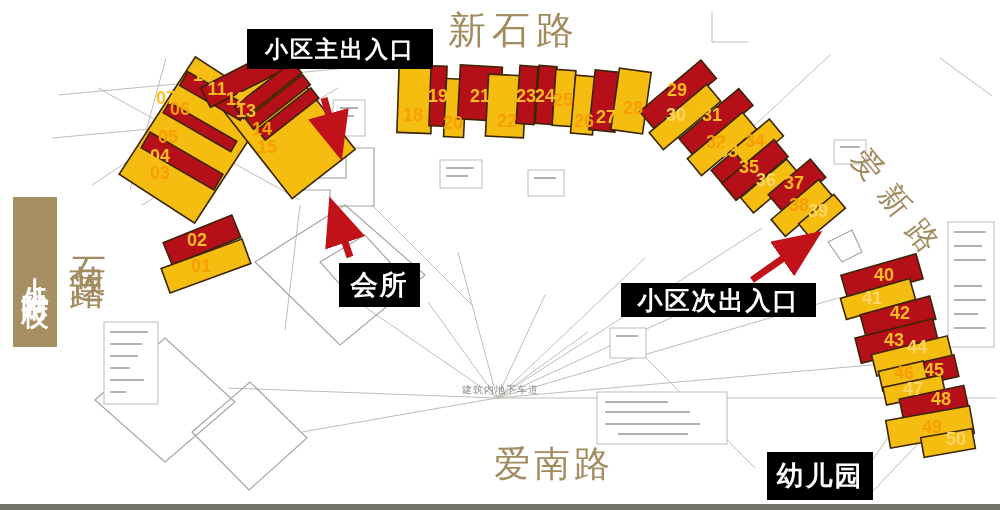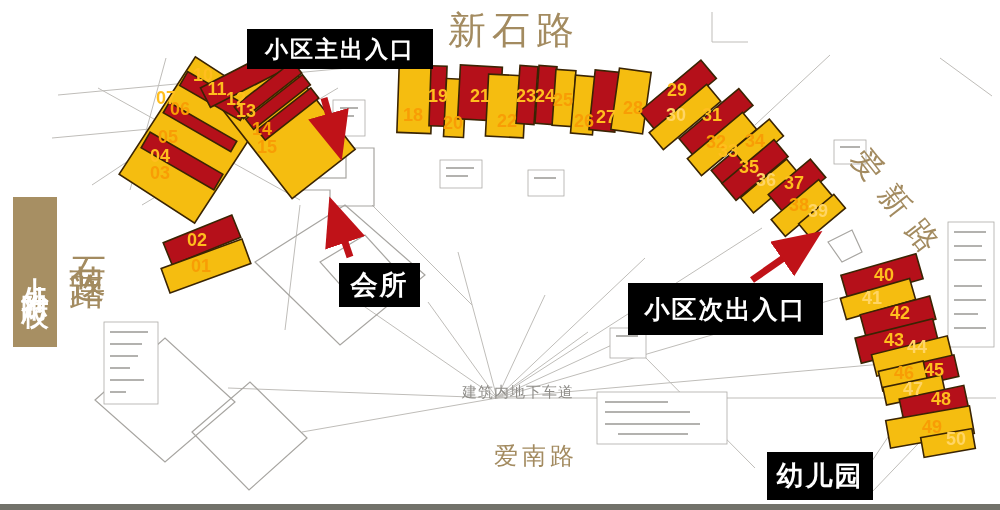--- a/index.html
+++ b/index.html
@@ -10,21 +10,21 @@
   .callout{position:absolute;display:flex;align-items:center;justify-content:center;
            background:#000000;color:#fff;font-weight:bold;letter-spacing:2px;
            font-family:"Liberation Sans",sans-serif;}
   .road{position:absolute;color:#a38b60;font-family:"Liberation Serif","DejaVu Serif",serif;
         white-space:nowrap;}
   #road-left{writing-mode:vertical-rl;letter-spacing:8px;}
   #school{position:absolute;left:13px;top:197px;width:44px;height:150px;background:#a78f63;
           color:#fff;writing-mode:vertical-rl;display:flex;align-items:center;justify-content:center;
           font-size:27px;font-weight:bold;letter-spacing:8px;font-family:"Liberation Sans",sans-serif;}
   #road-right{transform:rotate(52deg);transform-origin:left top;letter-spacing:14px;}
-  #driveway-note{position:absolute;left:462px;top:383px;font-size:15px;color:#8f8d89;
+  #driveway-note{position:absolute;left:462px;top:383px;font-size:10px;color:#8f8d89;
                  font-family:"Liberation Sans",sans-serif;letter-spacing:1px;}
   #bottom-bar{position:absolute;left:0;top:504px;width:1000px;height:6px;background:#72726a;}
 </style>
 </head>
 <body>
 
 <div id="stage">
 
   <svg id="map-svg" width="1000" height="510" viewBox="0 0 1000 510">
     <defs>
@@ -208,26 +208,26 @@
 
     <g stroke="#c01218" stroke-width="7" fill="none">
       <path d="M324,98 L337,144" marker-end="url(#ah)"></path>
       <path d="M350,257 L335,213" marker-end="url(#ah)"></path>
       <path d="M752,280 L808,241" marker-end="url(#ah)"></path>
     </g>
   </svg>
 
   <div class="road" id="road-top" style="left:448px;top:5px;font-size:38px;letter-spacing:6px;">新石路</div>
   <div class="road" id="road-right" style="left:874px;top:140px;font-size:31px;">爱新路</div>
-  <div class="road" id="road-bottom" style="left:494px;top:440px;font-size:24px;letter-spacing:4px;">爱南路</div>
+  <div class="road" id="road-bottom" style="left:494px;top:440px;font-size:36px;letter-spacing:4px;">爱南路</div>
   <div class="road" id="road-left" style="left:62px;top:228px;font-size:37px;">石莲路</div>
 
   <div id="school">上外附校</div>
 
   <div class="callout" style="left:247px;top:29px;width:186px;height:40px;font-size:23px;">小区主出入口</div>
   <div class="callout" style="left:339px;top:263px;width:81px;height:44px;font-size:27px;">会所</div>
-  <div class="callout" style="left:621px;top:283px;width:195px;height:52px;font-size:25px;margin-left:7px;">小区次出入口</div>
+  <div class="callout" style="left:621px;top:283px;width:195px;height:34px;font-size:25px;">小区次出入口</div>
   <div class="callout" style="left:767px;top:452px;width:106px;height:48px;font-size:27px;">幼儿园</div>
 
   <div id="driveway-note">建筑内地下车道</div>
 
   <div id="bottom-bar"></div>
 </div>
 
 </body></html>

